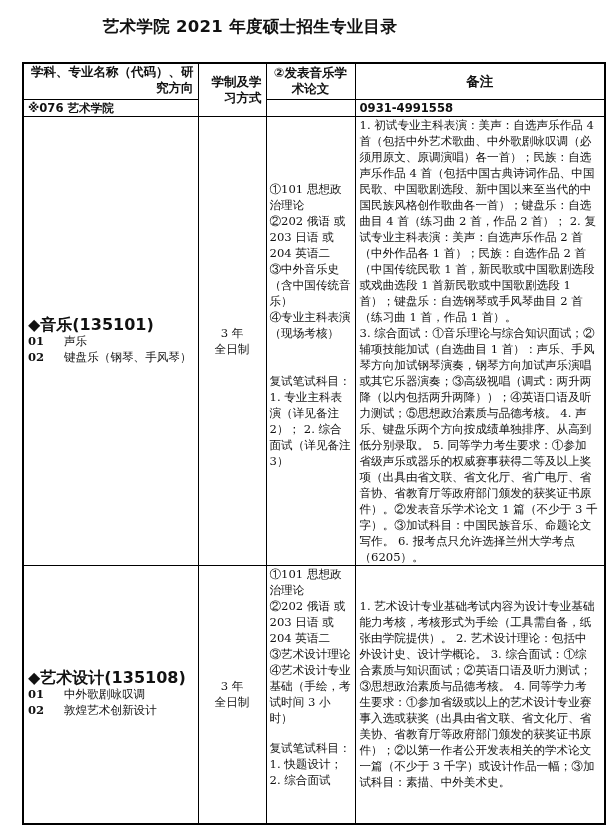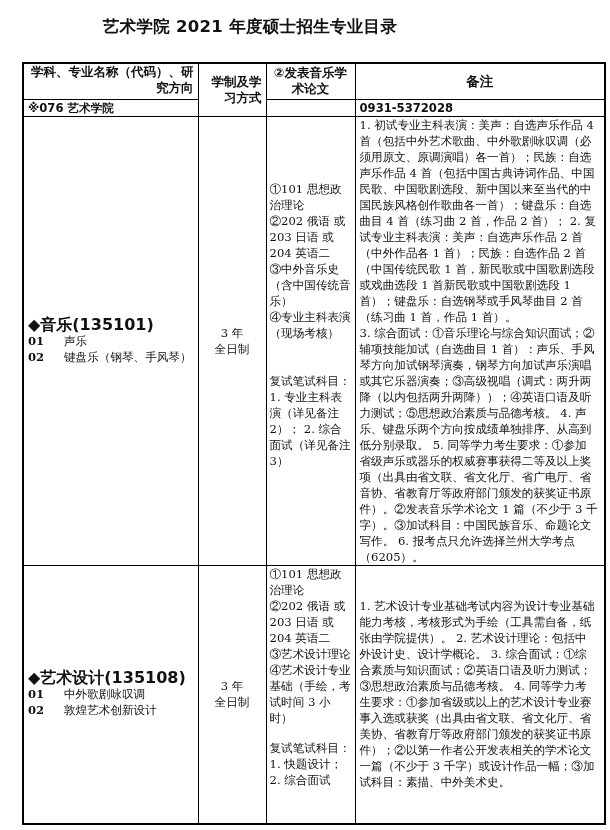--- a/index.html
+++ b/index.html
@@ -46,21 +46,21 @@
   <tbody>
       <tr class="hdr-row">
     <th class="hdr-c1">学科、专业名称（代码）、研究方向</th>
     <th class="hdr-c2" rowspan="2">学制及学习方式</th>
     <th class="hdr-c3">②发表音乐学术论文</th>
     <th class="hdr-c4">备注</th>
   </tr>
   <tr class="school-row">
     <td>※076 艺术学院</td>
     <td></td>
-    <td>0931-5372028</td>
+    <td>0931-4991558</td>
   </tr>
 
   <tr class="music-row">
     <td class="major-cell">
       <span class="major-name">◆音乐(135101)</span>
       <div class="dir">
         <span class="dir-code">01</span>
         <span>声乐</span>
       </div>
       <div>

